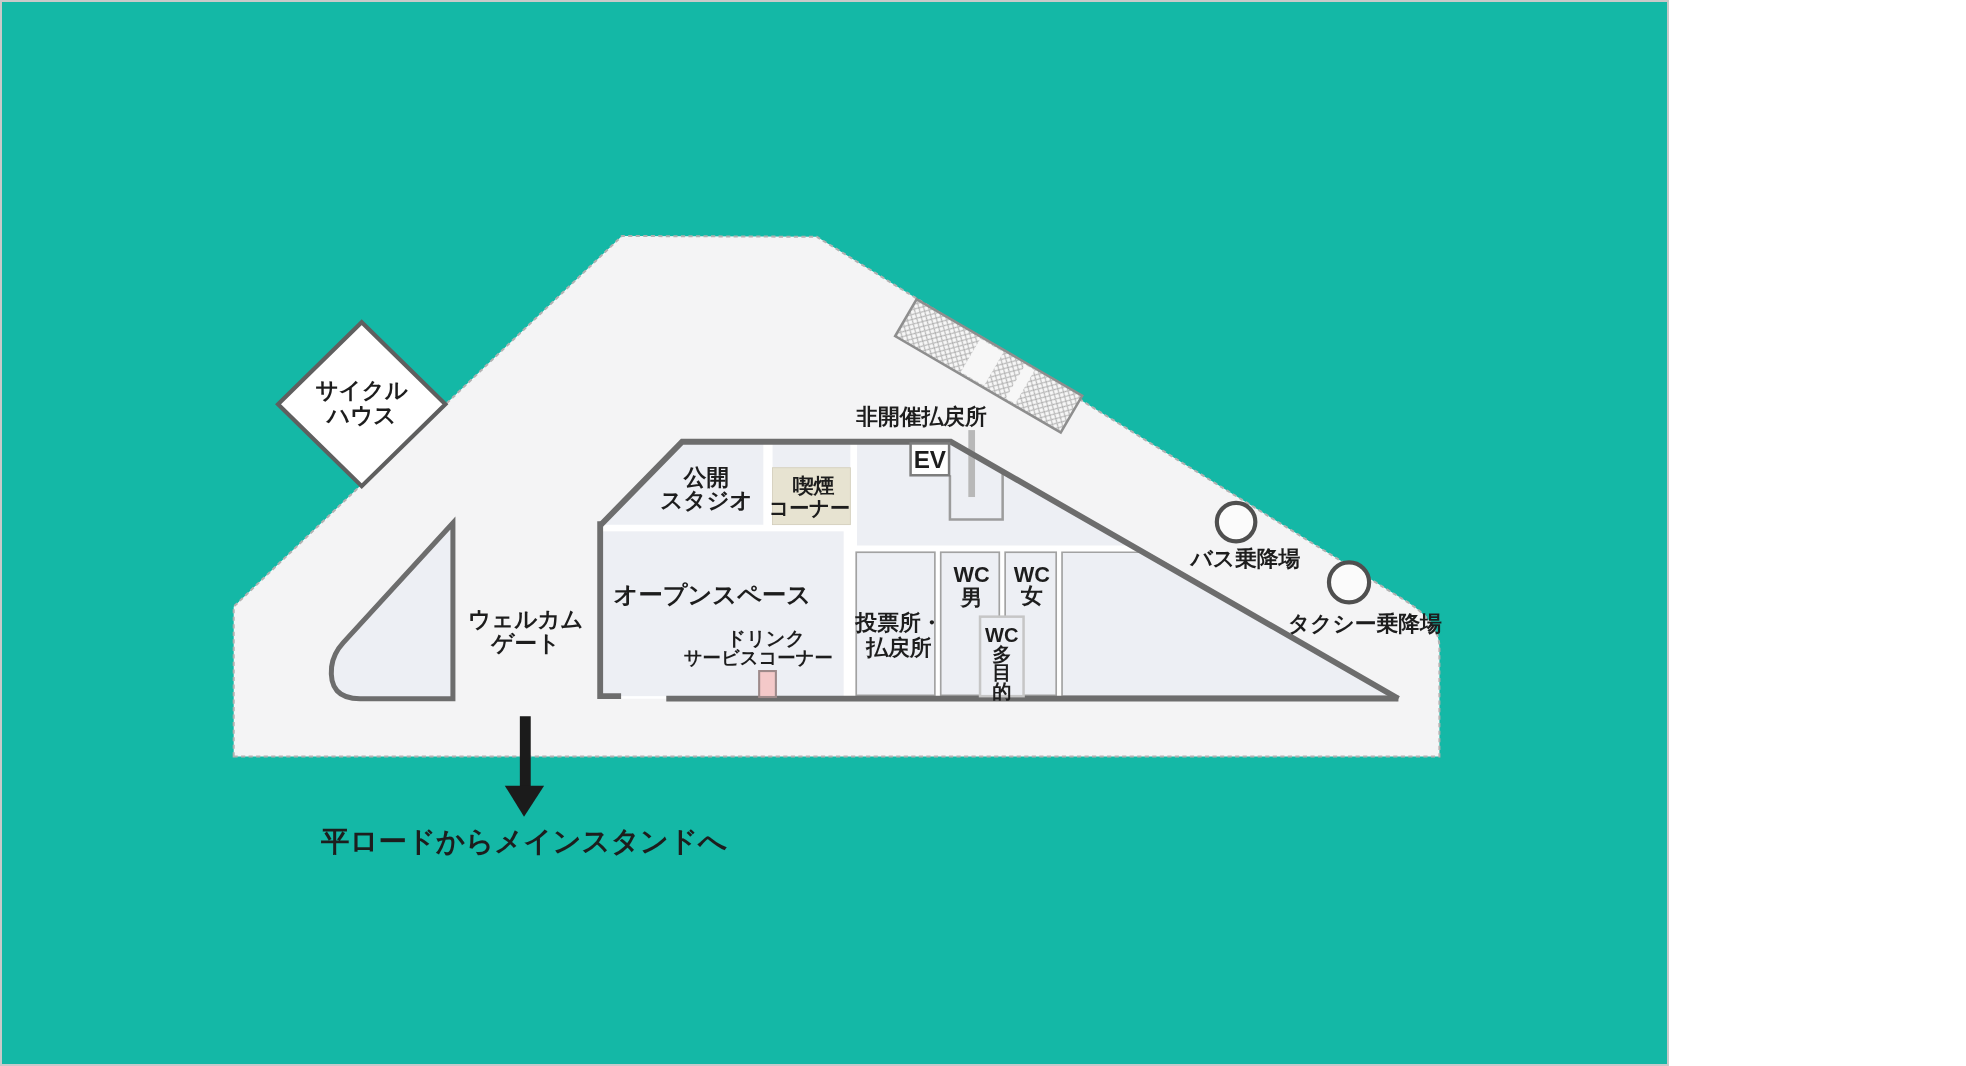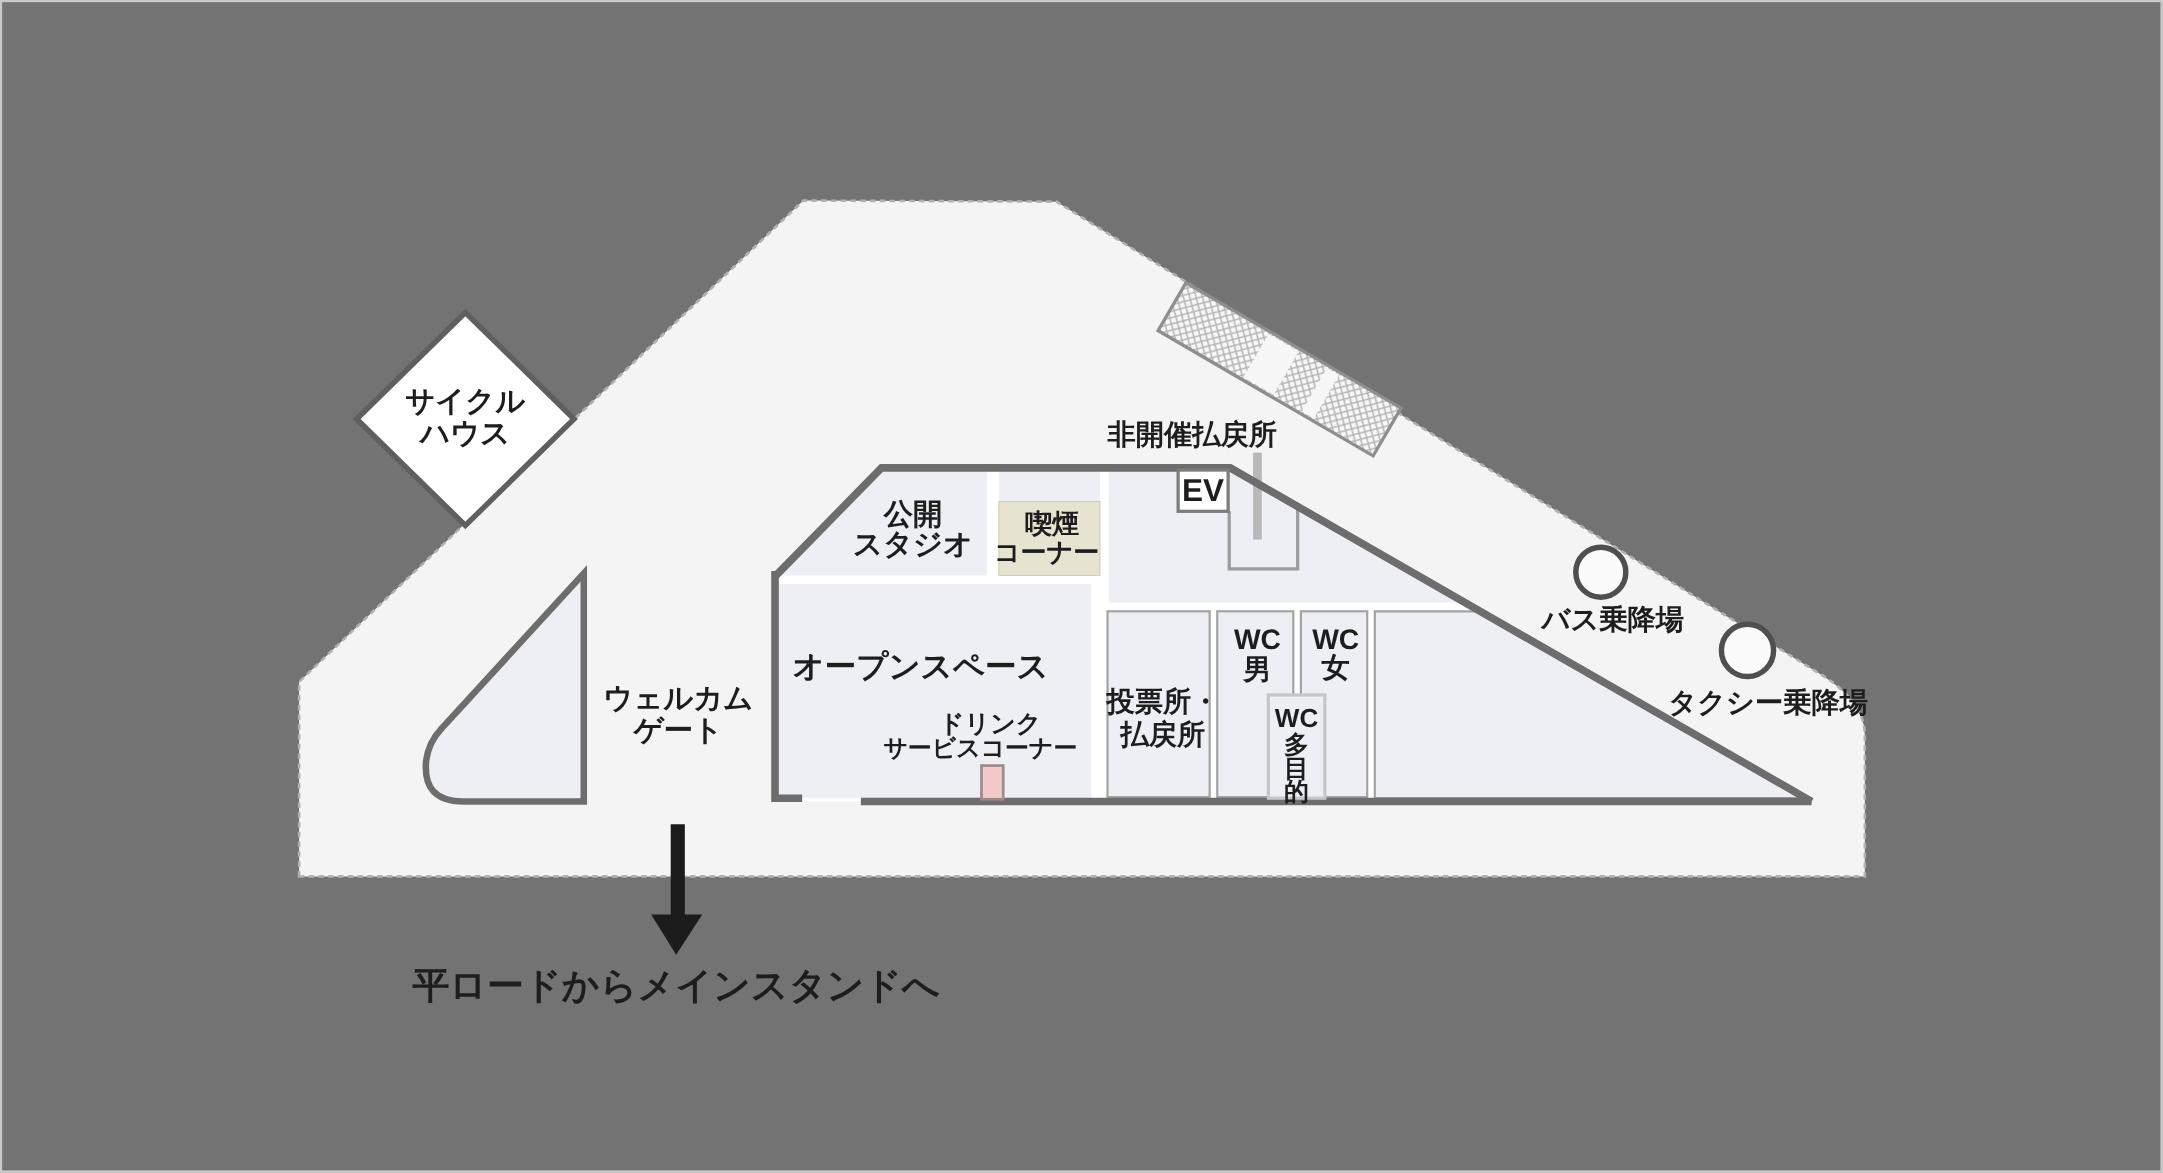--- a/index.html
+++ b/index.html
@@ -1,20 +1,20 @@
 <!DOCTYPE html>
 <html><head>
 <meta charset="utf-8">
 <style>
   html,body{margin:0;padding:0;background:#ffffff;}
   .frame{
     position:relative;
-    width:1966px;height:1066px;
+    width:1669px;height:1066px;
     box-sizing:border-box;
-    background:#737373;
+    background:#14b8a6;
     border:2px solid #c9c9c9;
     font-family:"Liberation Sans","DejaVu Sans",sans-serif;
     padding-left:20px;
   }
   svg{display:block;width:100%;height:100%;}
   text{
     font-family:"Liberation Sans","DejaVu Sans",sans-serif;
     font-weight:bold;
     fill:#1d1d1d;
     text-anchor:middle;

